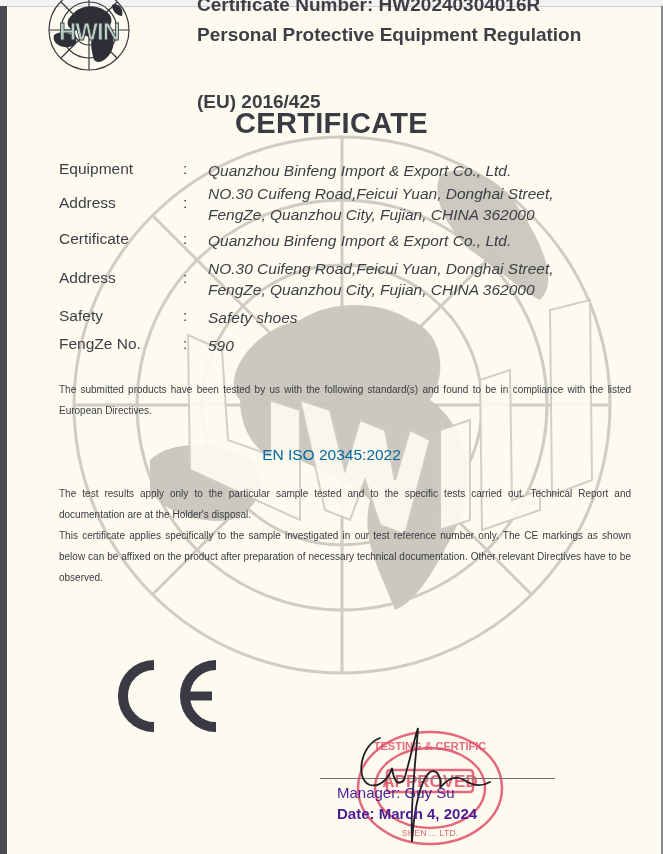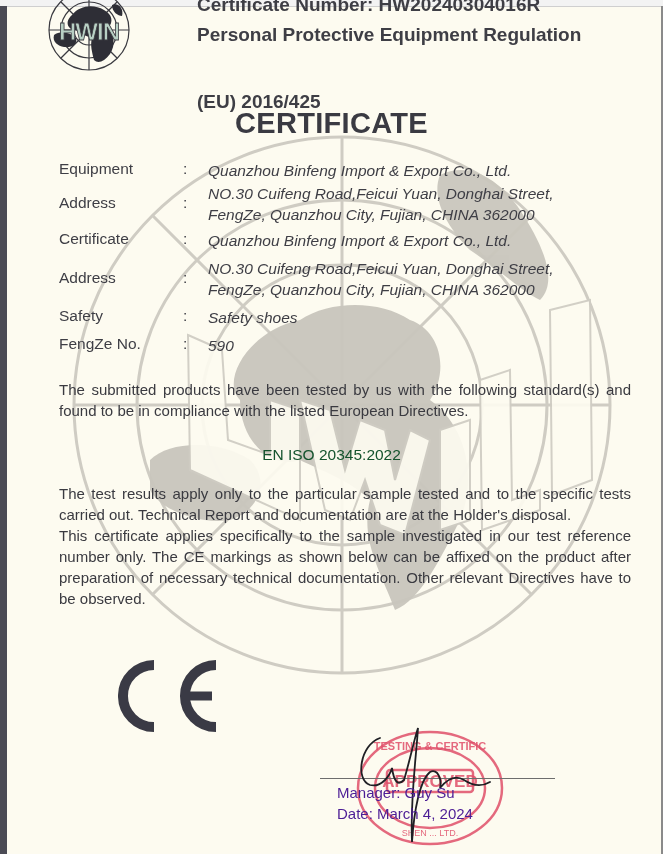--- a/index.html
+++ b/index.html
@@ -12,29 +12,29 @@
   .logo { position:absolute; left:32px; top:-10px; }
   .hdr { position:absolute; left:197px; font-weight:bold; font-size:19px; color:#3e3e45; white-space:nowrap; }
   .hdr.l1 { top:0px; }
   .hdr.l2 { top:24px; }
   .hdr.l3 { top:48px;margin-top:43px; }
   .title { position:absolute; left:0; width:663px; top:107px; text-align:center; font-weight:bold; font-size:29px; color:#3a3a42; letter-spacing:0.3px; }
   .row { position:absolute; left:59px; width:580px; font-size:15.5px; color:#3e3e45; }
   .row .lbl { position:absolute; left:0; }
   .row .colon { position:absolute; left:124px; }
   .row .val { position:absolute; left:149px; line-height:21px; white-space:nowrap;font-style:italic; }
-  .para { position:absolute; left:59px; width:572px; font-size:15px; line-height:21px; color:#3a3a40; text-align:justify; }
-  .std { position:absolute; left:0; width:663px; top:446px; text-align:center; font-size:15.5px; color:#14532d; }
+  .para { position:absolute; left:59px; width:572px; font-size:10px; line-height:21px; color:#3a3a40; text-align:justify; }
+  .std { position:absolute; left:0; width:663px; top:446px; text-align:center; font-size:15.5px; color:#0369a1; }
   .ce { position:absolute; left:118px; top:660px; }
   .sigline { position:absolute; left:320px; top:778px; width:235px; height:1px; background:#6d6d6d; }
   .stamp { position:absolute; left:355px; top:728px; }
   .sign { position:absolute; left:330px; top:720px; }
   .mgr { position:absolute; left:337px; font-size:15px; color:#4c1d95; white-space:nowrap; }
   .mgr.m1 { top:784px; }
-  .mgr.m2 { top:805px; }
+  .mgr.m2 { top:805px;font-weight:bold; }
 </style>
 </head>
 <body>
 
 <div class="top-border"></div>
 <div class="left-strip"></div>
 <div class="right-edge"></div>
 
 <div class="paper"></div>
 

